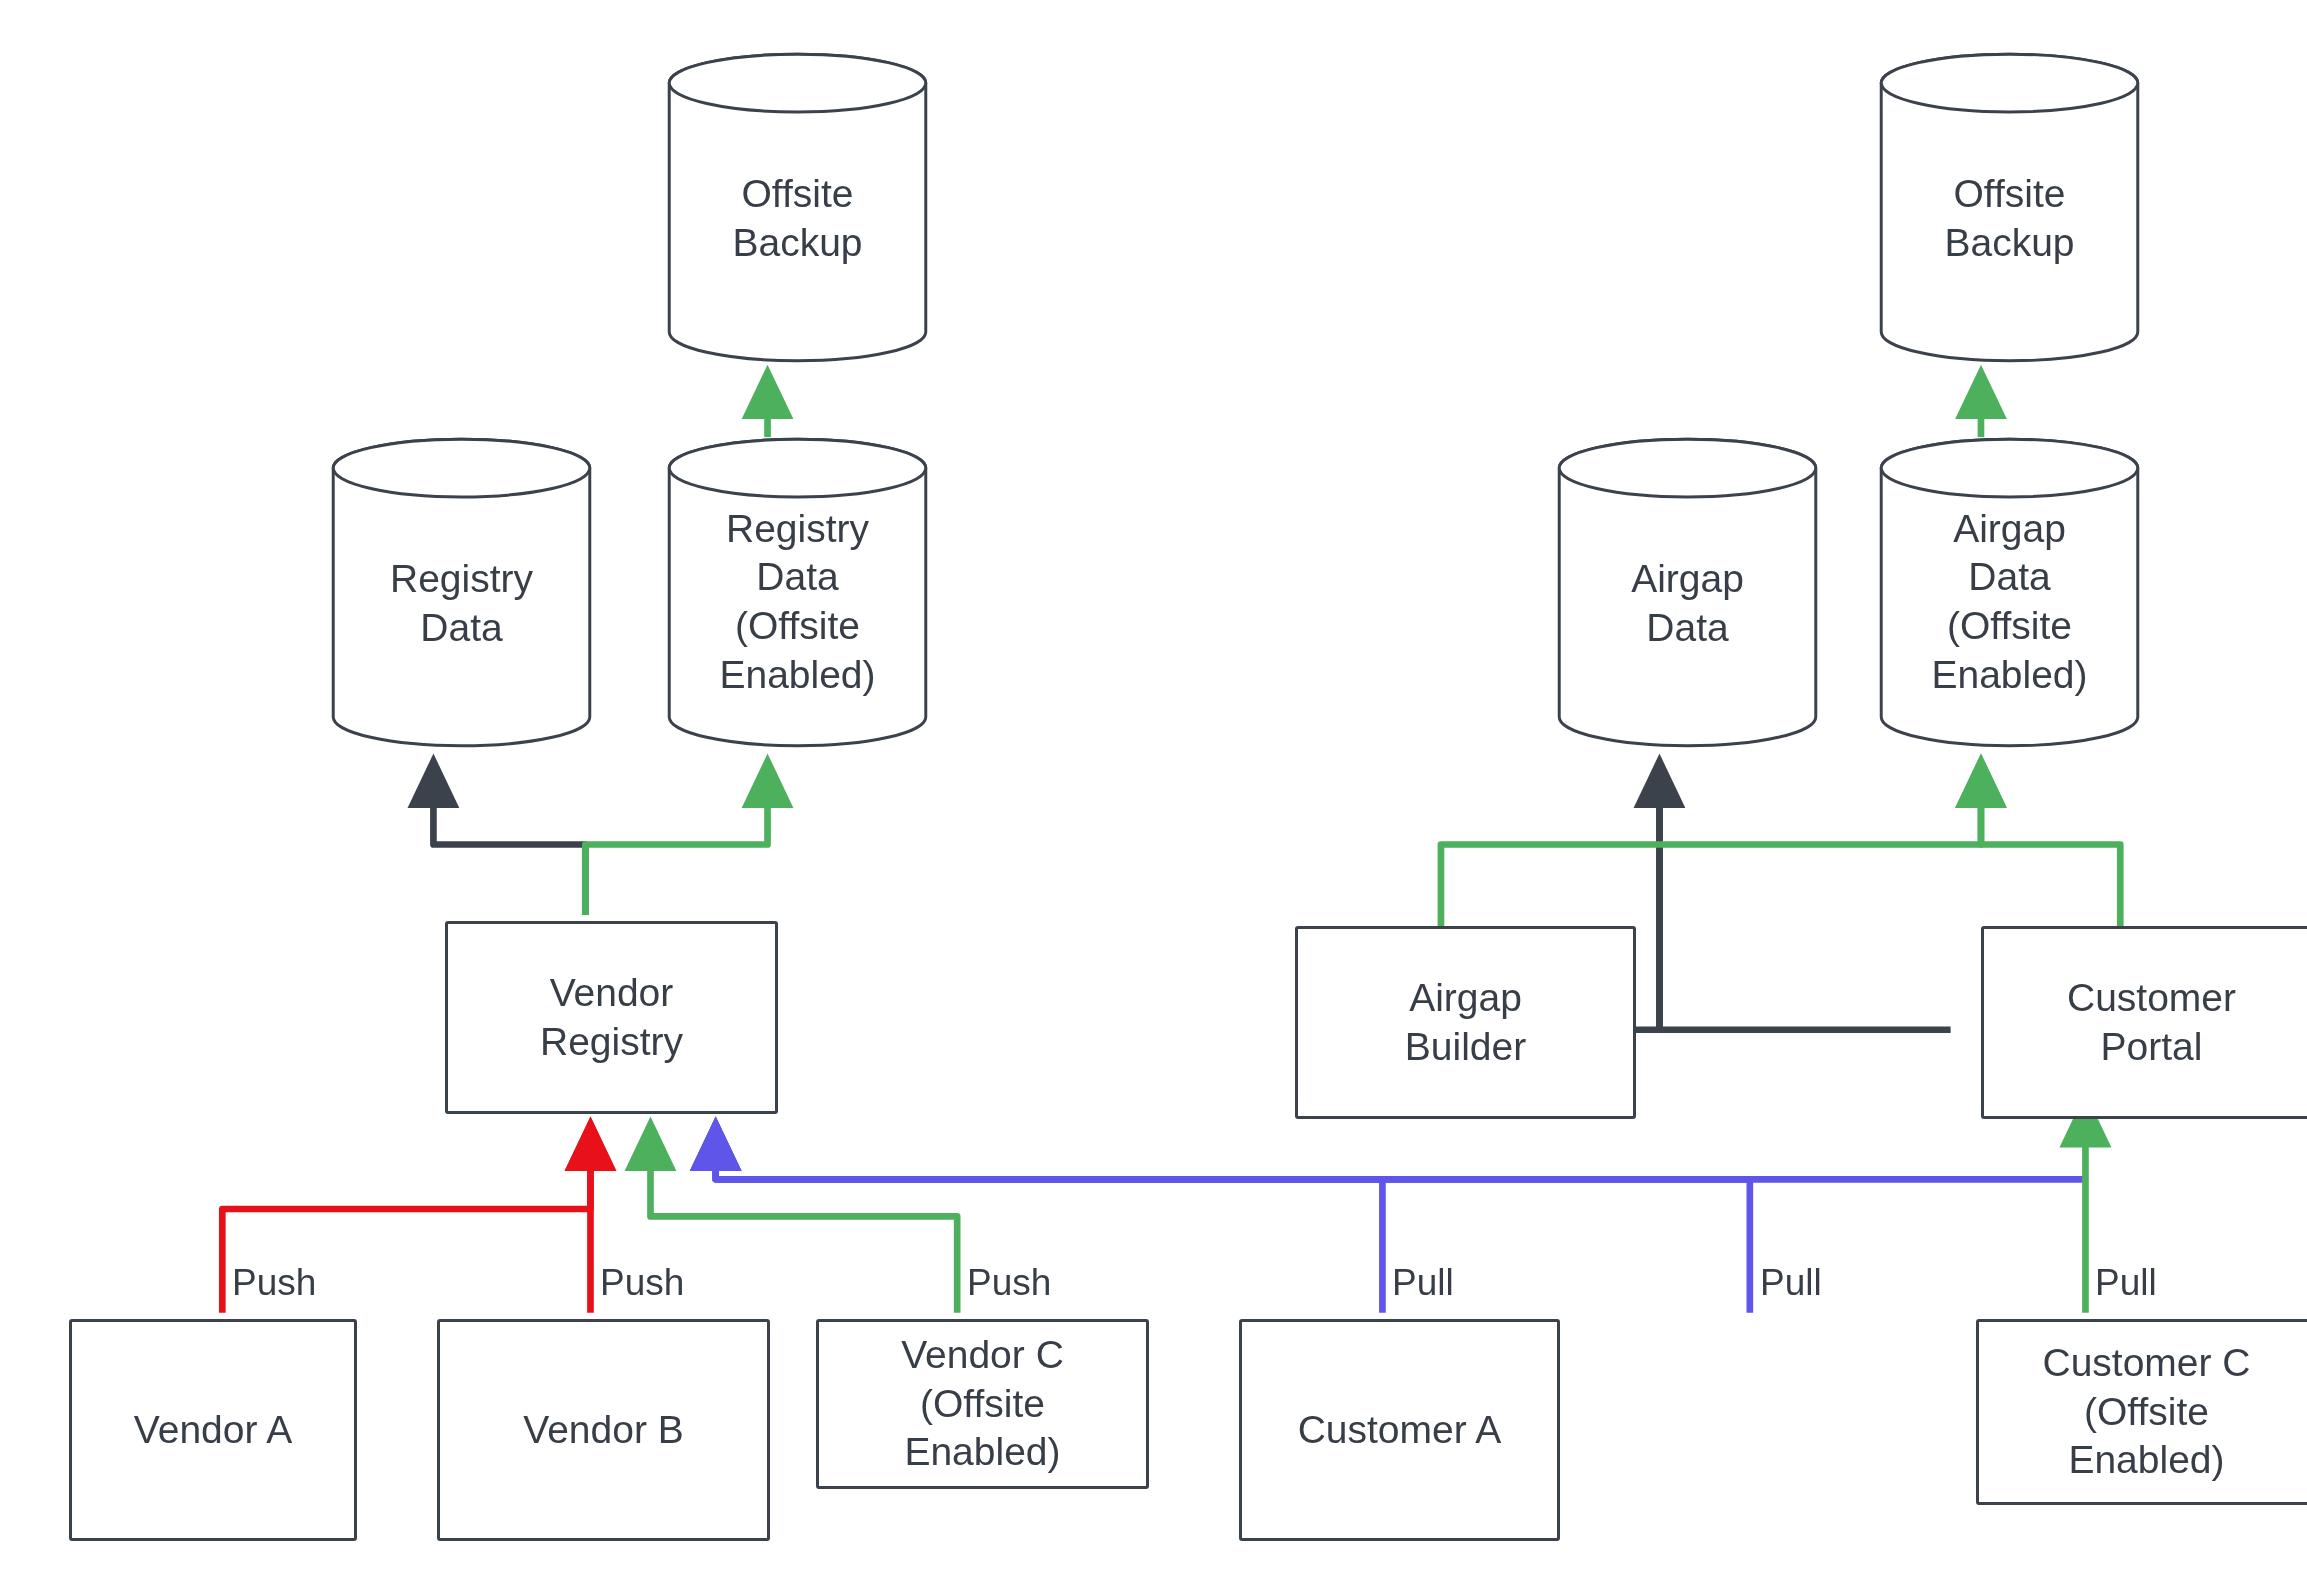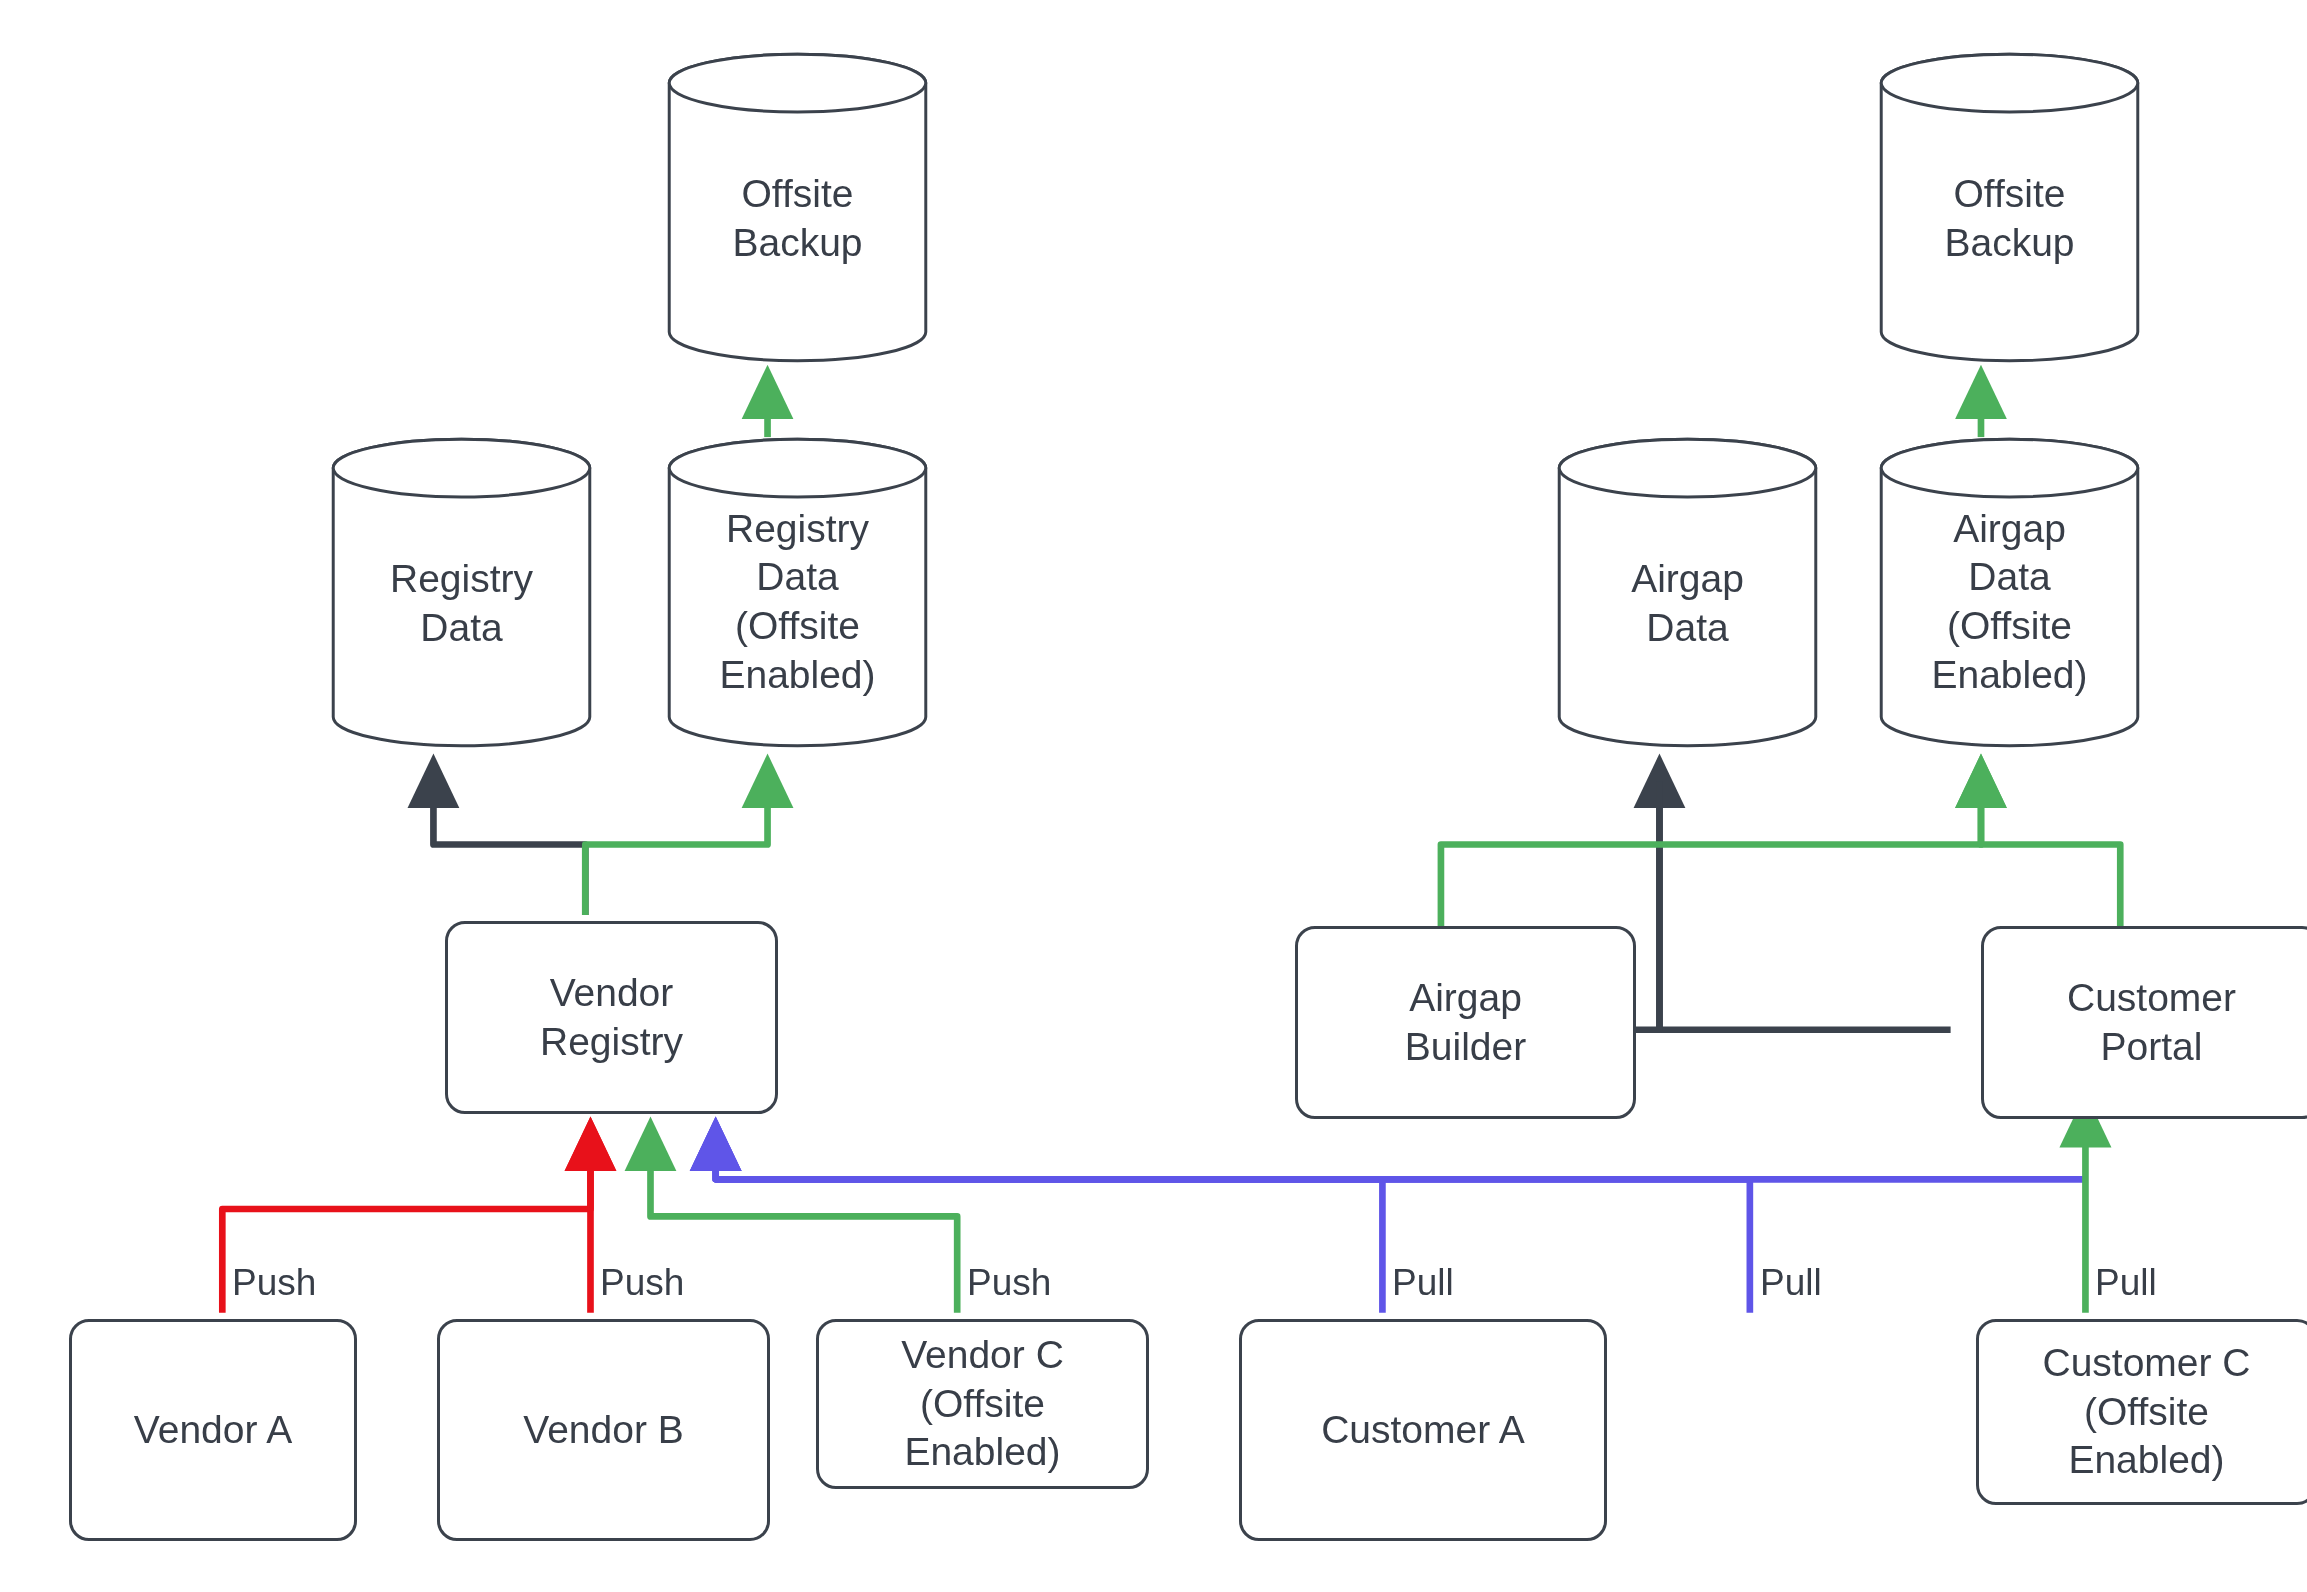--- a/index.html
+++ b/index.html
@@ -3,21 +3,21 @@
 <meta charset="utf-8">
 <style>
   html,body{margin:0;padding:0;background:#ffffff;}
   body{width:2307px;height:1592px;position:relative;overflow:hidden;
        font-family:"Liberation Sans", sans-serif;}
   #stage{position:absolute;left:0;top:0;width:2307px;height:1592px;}
   svg#wires{position:absolute;left:0;top:0;width:2307px;height:1592px;}
 
   .node{position:absolute;box-sizing:border-box;display:flex;align-items:center;
         justify-content:center;text-align:center;color:#383E48;margin-left:28px;}
-  .boxnode{border:3.7px solid #3B424C;border-radius:20px;background:#ffffff;}
+  .boxnode{border:3.7px solid #3B424C;border-radius:3px;background:#ffffff;}
   .boxnode .lbl{font-size:39px;line-height:1.25;color:#383E48;white-space:pre-line;}
   .cyl{background:transparent;}
   .cyl .lbl{position:relative;z-index:2;font-size:39px;line-height:1.25;
             color:#383E48;white-space:pre-line;}
   .cylsvg{position:absolute;left:0;top:0;width:100%;height:100%;z-index:1;}
 
   .edgelabel{position:absolute;font-size:37px;color:#383E48;white-space:nowrap;text-align:right;}
 </style>
 </head>
 <body>
@@ -152,21 +152,21 @@
   <div class="node boxnode" style="left:1267px;top:926px;width:341px;height:193px;">
     <div class="lbl">Airgap
 Builder</div>
   </div>
 
   <div class="node boxnode" style="left:1953px;top:926px;width:341px;height:193px;">
     <div class="lbl">Customer
 Portal</div>
   </div>
 
-  <div class="node boxnode" style="left:1211px;top:1319px;width:368px;height:222px;align-items:center;">
+  <div class="node boxnode" style="left:1211px;top:1319px;width:321px;height:222px;align-items:center;">
     <div class="lbl">Customer A</div>
   </div>
 
 
   <div class="node boxnode" style="left:1948px;top:1319px;width:341px;height:186px;">
     <div class="lbl">Customer C
 (Offsite
 Enabled)</div>
   </div>
 

